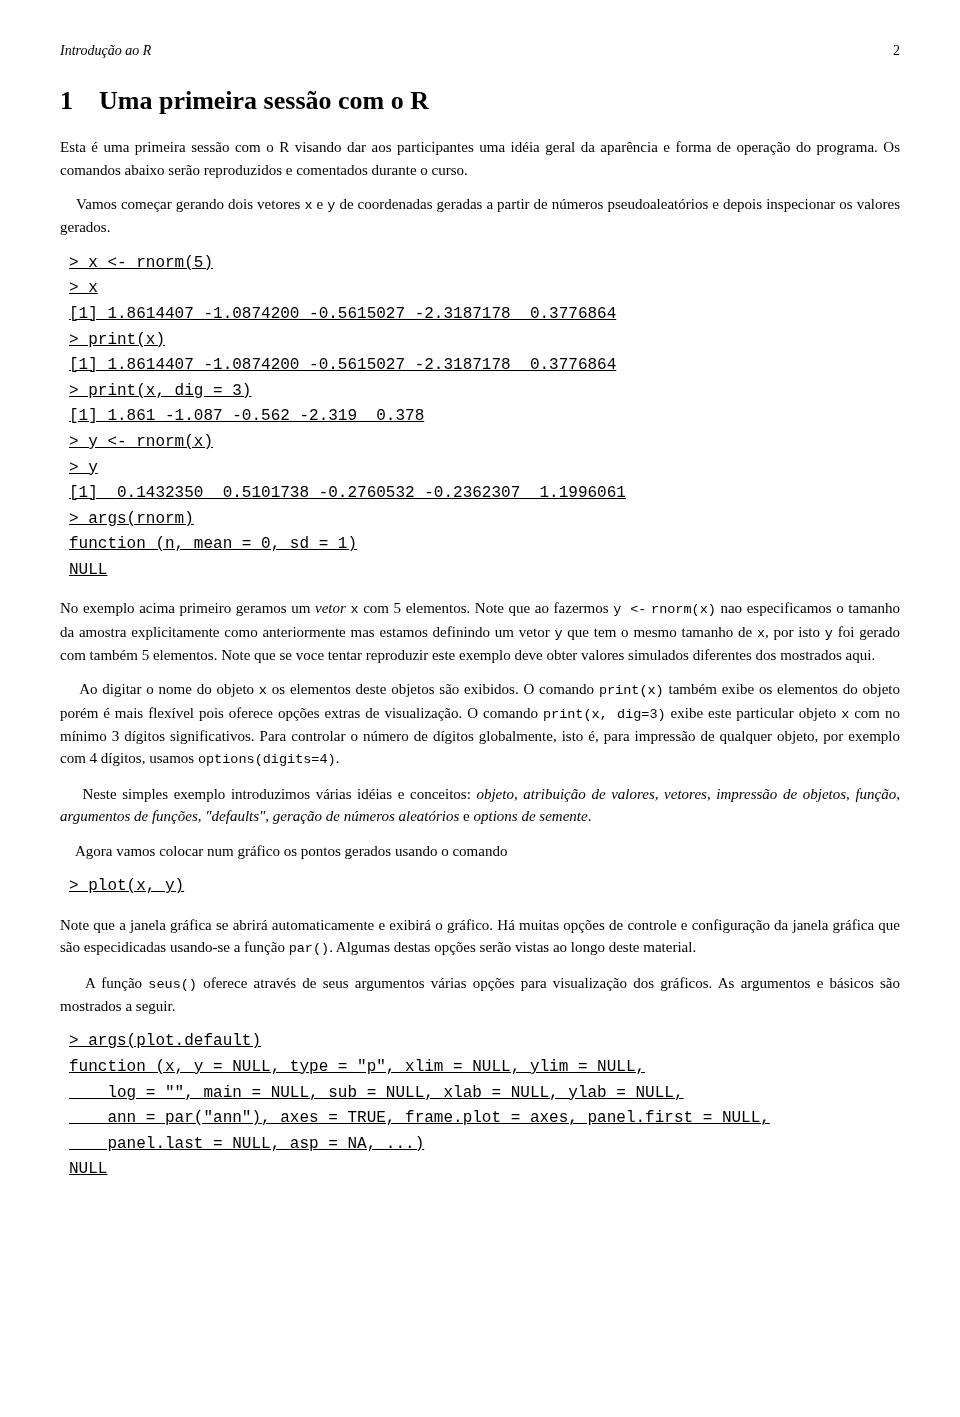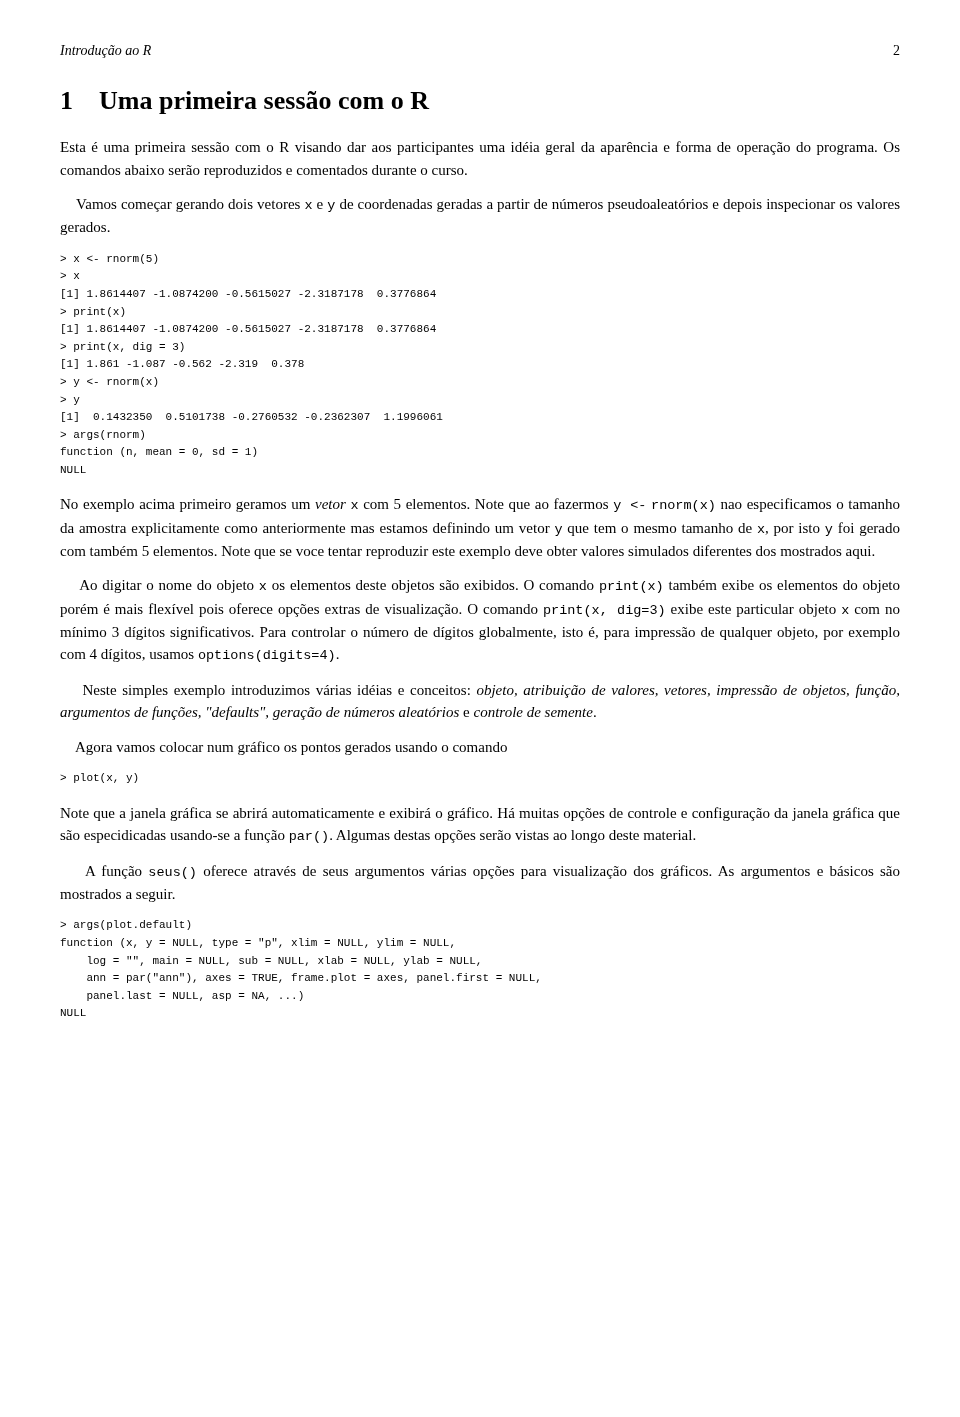--- a/index.html
+++ b/index.html
@@ -37,24 +37,25 @@
       font-weight: bold;
       margin-bottom: 16px;
       margin-top: 12px;
     }
     p {
       margin-bottom: 12px;
       text-align: justify;
     }
     .code-block {
       font-family: 'Courier New', Courier, monospace;
-      font-size: 11px;
+      font-size: 16px;
       line-height: 1.6;
-      margin: 10px 0 14px 0;
+      margin: 10px 0 14px 9px;
       white-space: pre;
+      text-decoration: underline;
     }
     .code-inline {
       font-family: 'Courier New', Courier, monospace;
       font-size: 13.5px;
     }
     em {
     }
   </style>
 </head>
 <body>
@@ -94,21 +95,21 @@
 
 <p>
   No exemplo acima primeiro geramos um <em>vetor</em> <span class="code-inline">x</span> com 5 elementos. Note que ao fazermos <span class="code-inline">y &lt;-</span> <span class="code-inline">rnorm(x)</span> nao especificamos o tamanho da amostra explicitamente como anteriormente mas estamos definindo um vetor <span class="code-inline">y</span> que tem o mesmo tamanho de <span class="code-inline">x</span>, por isto <span class="code-inline">y</span> foi gerado com também 5 elementos. Note que se voce tentar reproduzir este exemplo deve obter valores simulados diferentes dos mostrados aqui.
 </p>
 
 <p>
   &nbsp;&nbsp;&nbsp;&nbsp;Ao digitar o nome do objeto <span class="code-inline">x</span> os elementos deste objetos são exibidos. O comando <span class="code-inline">print(x)</span> também exibe os elementos do objeto porém é mais flexível pois oferece opções extras de visualização. O comando <span class="code-inline">print(x, dig=3)</span> exibe este particular objeto <span class="code-inline">x</span> com no mínimo 3 dígitos significativos. Para controlar o número de dígitos globalmente, isto é, para impressão de qualquer objeto, por exemplo com 4 dígitos, usamos <span class="code-inline">options(digits=4)</span>.
 </p>
 
 <p>
-  &nbsp;&nbsp;&nbsp;&nbsp;Neste simples exemplo introduzimos várias idéias e conceitos: <em>objeto, atribuição de valores, vetores, impressão de objetos, função, argumentos de funções, "defaults", geração de números aleatórios</em> e <em>controle de semente</em>.
+  &nbsp;&nbsp;&nbsp;&nbsp;Neste simples exemplo introduzimos várias idéias e conceitos: <em>objeto, atribuição de valores, vetores, impressão de objetos, função, argumentos de funções, "defaults", geração de números aleatórios</em> e <em>options de semente</em>.
 </p>
 
 <p>
   &nbsp;&nbsp;&nbsp;&nbsp;Agora vamos colocar num gráfico os pontos gerados usando o comando
 </p>
 
 <div class="code-block">&gt; plot(x, y)</div>
 
 <p>
   Note que a janela gráfica se abrirá automaticamente e exibirá o gráfico. Há muitas opções de controle e configuração da janela gráfica que são especidicadas usando-se a função <span class="code-inline">par()</span>. Algumas destas opções serão vistas ao longo deste material.

